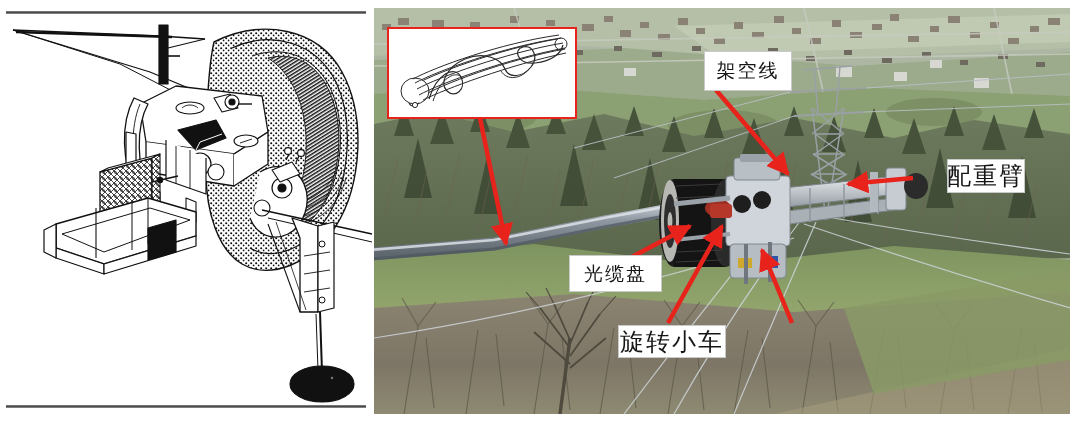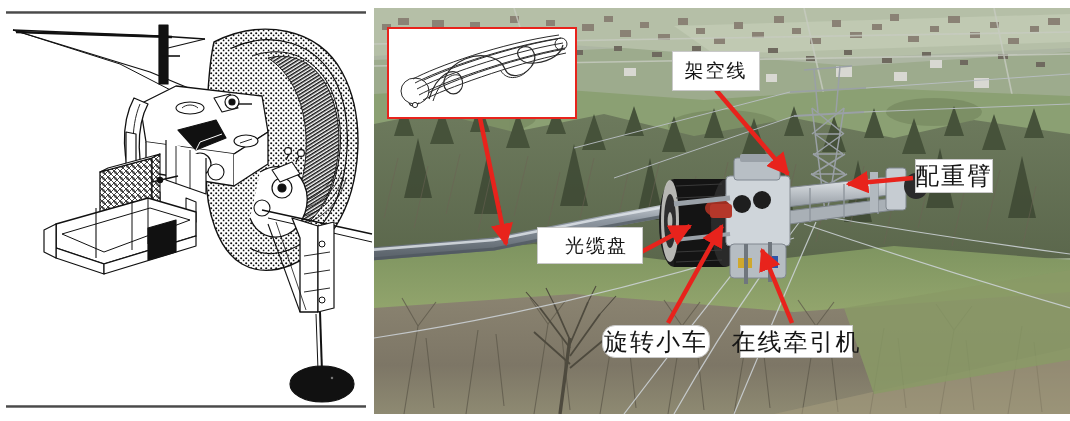--- a/index.html
+++ b/index.html
@@ -18,28 +18,28 @@
   
   #photo-panel{position:absolute;left:374px;top:8px;width:696px;height:406px;
                overflow:hidden;background:#6d7a5a;}
   #photo-svg{position:absolute;left:0;top:0;width:696px;height:406px;}
 
   
   .callout{position:absolute;background:#ffffff;border:1px solid #c9c9c9;
            display:flex;align-items:center;justify-content:center;
            font-family:"DejaVu Sans","Liberation Sans",sans-serif;
            color:#151515;letter-spacing:2px;white-space:nowrap;
-           box-shadow:0 0 0 0 rgba(0,0,0,0);}
+           box-shadow:0 0 0 0 rgba(0,0,0,0);margin-left:32px;}
   .callout-lg{font-size:19px;}
   .callout-md{font-size:24px;}
 
   #cal-overhead{left:672px;top:51px;width:86px;height:38px;}
   #cal-counterweight{left:915px;top:159px;width:76px;height:32px;}
-  #cal-reel{left:537px;top:227px;width:91px;height:35px;padding-left:13px;}
-  #cal-trolley{left:602px;top:325px;width:106px;height:31px;border-radius:13px;}
+  #cal-reel{left:537px;top:255px;width:91px;height:35px;}
+  #cal-trolley{left:586px;top:325px;width:106px;height:31px;}
   #cal-tractor{left:740px;top:325px;width:111px;height:31px;}
 
   
   #inset{position:absolute;left:387px;top:27px;width:186px;height:88px;
          background:#ffffff;border:2px solid #e8231c;overflow:hidden;}
   #inset-svg{position:absolute;left:0;top:0;width:182px;height:84px;}
 
   
   #arrows{position:absolute;left:0;top:0;width:1070px;height:421px;
           pointer-events:none;}
@@ -500,17 +500,14 @@
   </div>
 
   <div class="callout callout-lg" id="cal-reel">
     <span>光缆盘</span>
   </div>
 
   <div class="callout callout-md" id="cal-trolley">
     <span>旋转小车</span>
   </div>
 
-  <div class="callout callout-md" id="cal-tractor">
-    <span>在线牵引机</span>
-  </div>
 
 </div>
 
 </body></html>

